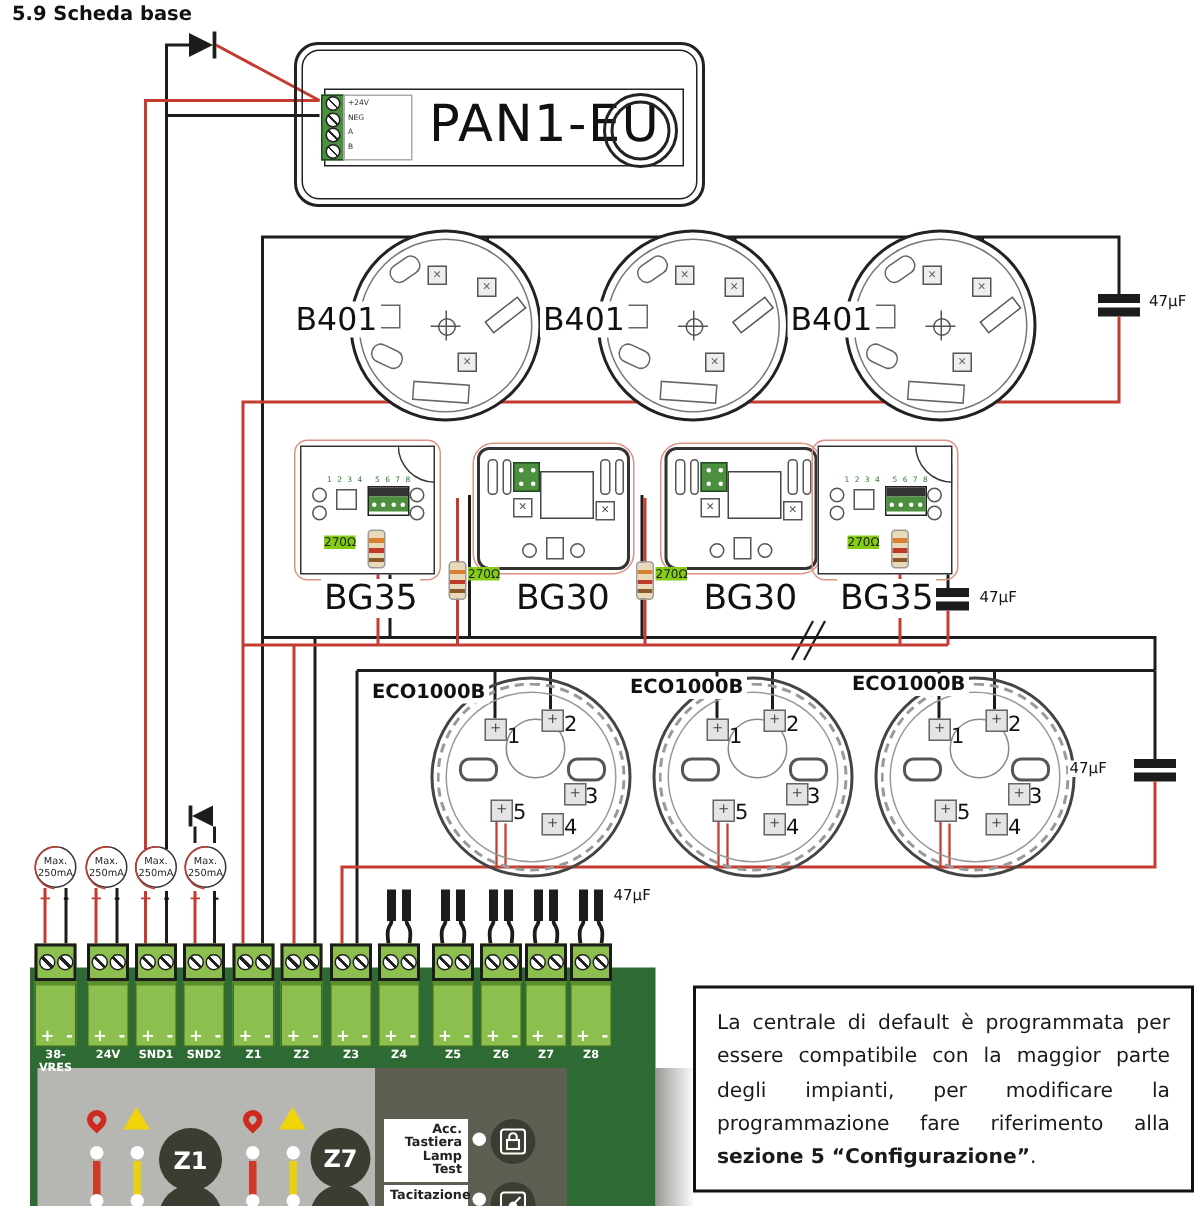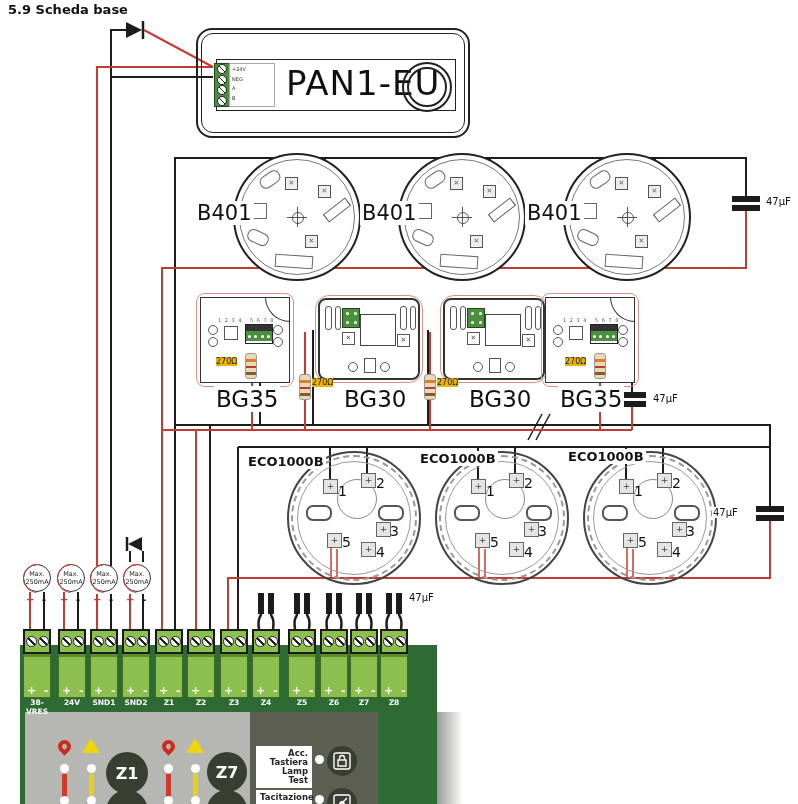--- a/index.html
+++ b/index.html
@@ -36,21 +36,21 @@
   .pins{position:absolute;font-size:5px;color:#2f7d32;letter-spacing:1px;}
   .scpair{position:absolute;width:10px;}
   .scpair i{display:block;width:8px;height:8px;border:1.5px solid #555;border-radius:50%;margin-bottom:2px;}
   .sqr{position:absolute;width:12px;height:12px;border:1.5px solid #555;}
   .term35{position:absolute;width:26px;height:18px;border:1px solid #222;}
   .term35 .dark{height:6px;background:#333;}
   .term35 .grn{height:10px;background:#4c8f3f;display:flex;justify-content:space-around;align-items:center;}
   .term35 .grn i{width:3px;height:3px;border-radius:50%;background:#fff;}
   .res{position:absolute;width:10px;height:24px;border:1px solid #999;border-radius:3px;
       background:linear-gradient(#e8d9b8 20%,#d98030 20%,#d98030 33%,#e8d9b8 33%,#e8d9b8 48%,#c03a2a 48%,#c03a2a 60%,#e8d9b8 60%,#e8d9b8 75%,#8a5a2a 75%,#8a5a2a 86%,#e8d9b8 86%);}
-  .ohm{position:absolute;font-size:8px;color:#222;background:#eab308;}
+  .ohm{position:absolute;font-size:8px;color:#222;background:#84cc16;}
   .bg30{border-radius:8px;border-width:2px;}
   .bg30 .slots{position:absolute;top:6px;width:16px;height:22px;display:flex;gap:3px;}
   .bg30 .slots i{display:block;width:5px;height:22px;border:1.5px solid #555;border-radius:3px;}
   .term30{position:absolute;left:22px;top:8px;width:16px;height:18px;background:#4c8f3f;border:1px solid #1d4a1d;
       display:grid;grid-template-columns:1fr 1fr;place-items:center;}
   .term30 i{width:3px;height:3px;border-radius:50%;background:#fff;}
   .sqx{position:absolute;width:11px;height:11px;border:1.5px solid #555;font-size:7px;line-height:11px;text-align:center;color:#555;}
   .csq{position:absolute;left:40px;top:14px;width:34px;height:30px;border:1.5px solid #444;}
   .bcirc{position:absolute;width:8px;height:8px;border:1.5px solid #555;border-radius:50%;}
   .btab{position:absolute;width:10px;height:13px;border:1.5px solid #555;}
@@ -641,14 +641,17 @@
   </div>
   <div class="led" style="left:315px;top:795px;"></div>
   <div class="pbtn" style="left:327px;top:788px;">
     <svg width="18" height="18" viewBox="0 0 18 18">
       <rect x="1" y="1" width="16" height="16" rx="2" fill="none" stroke="#fff" stroke-width="1.4"></rect>
       <path d="M6,11 a3,4 0 0 1 6,0 z" fill="#fff"></path>
       <path d="M4,14 L14,4" stroke="#fff" stroke-width="1.4"></path>
     </svg>
   </div>
 
+  <div class="note" style="left:462px;top:657px;width:302px;height:110px;">
+    <span>La centrale di default è programmata per essere compatibile con la maggior parte degli impianti, per modificare la programmazione fare riferimento alla </span><b>sezione 5 “Configurazione”</b><span>.</span>
+  </div>
 
 </div>
 
 </body></html>

